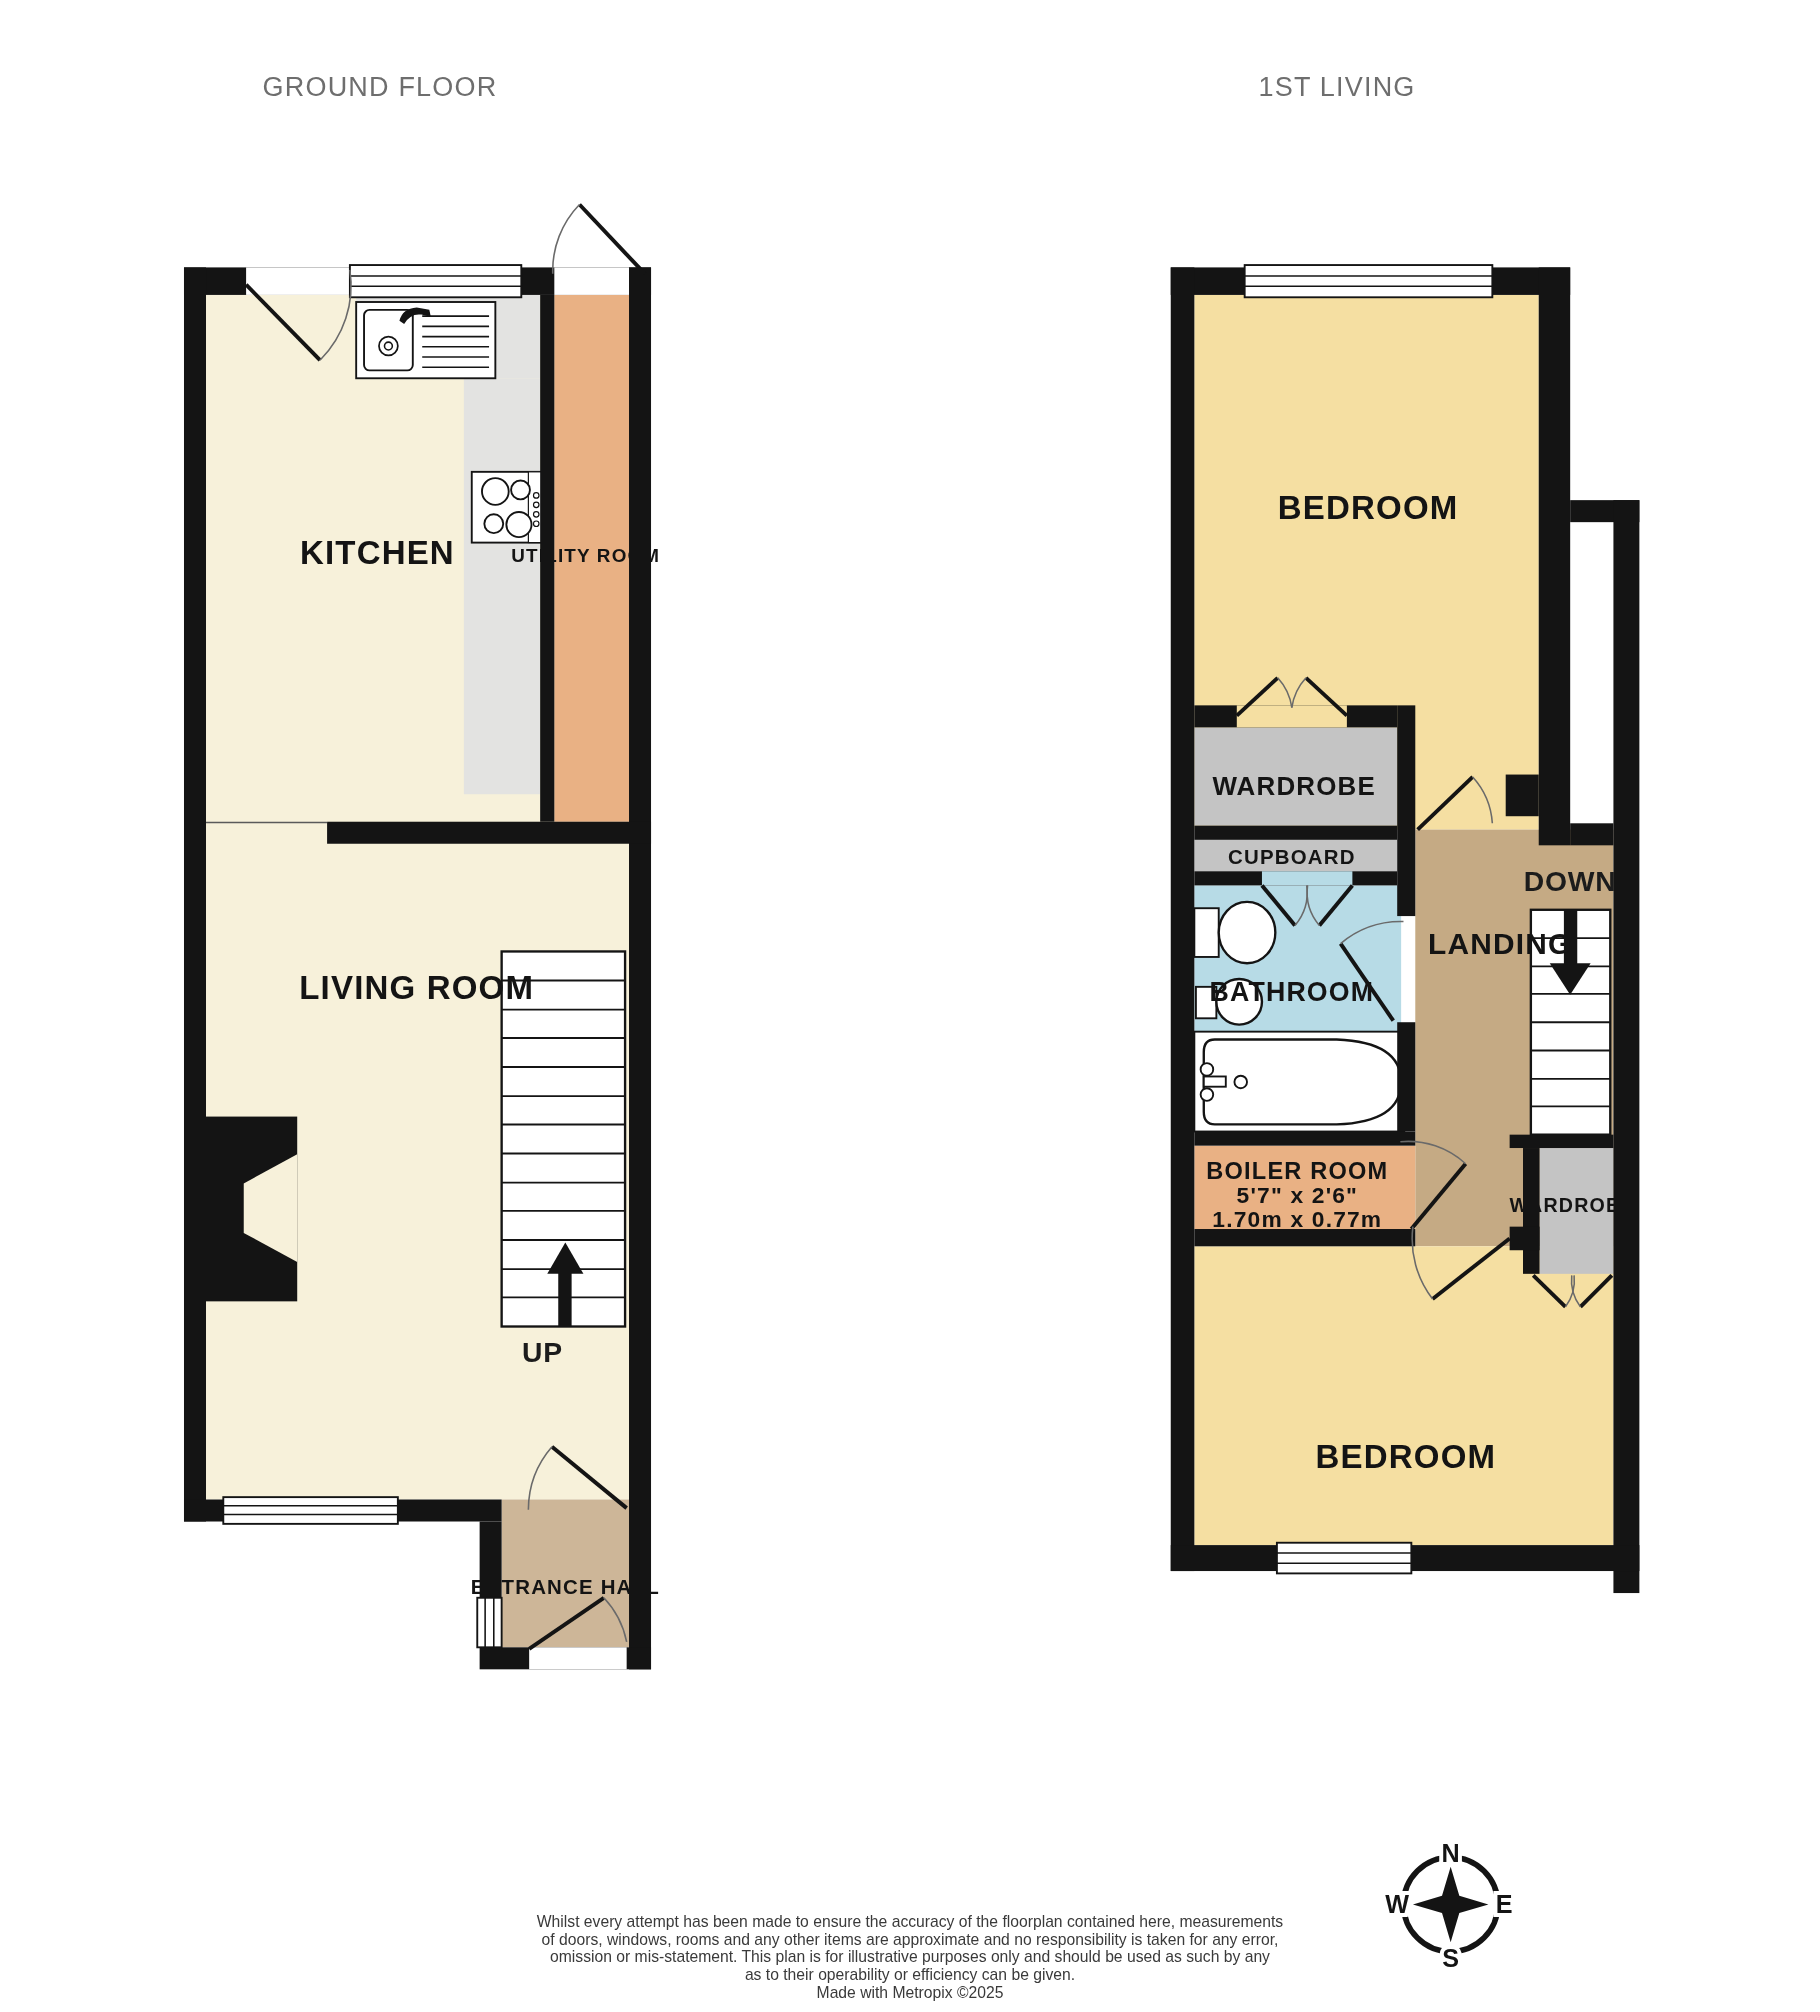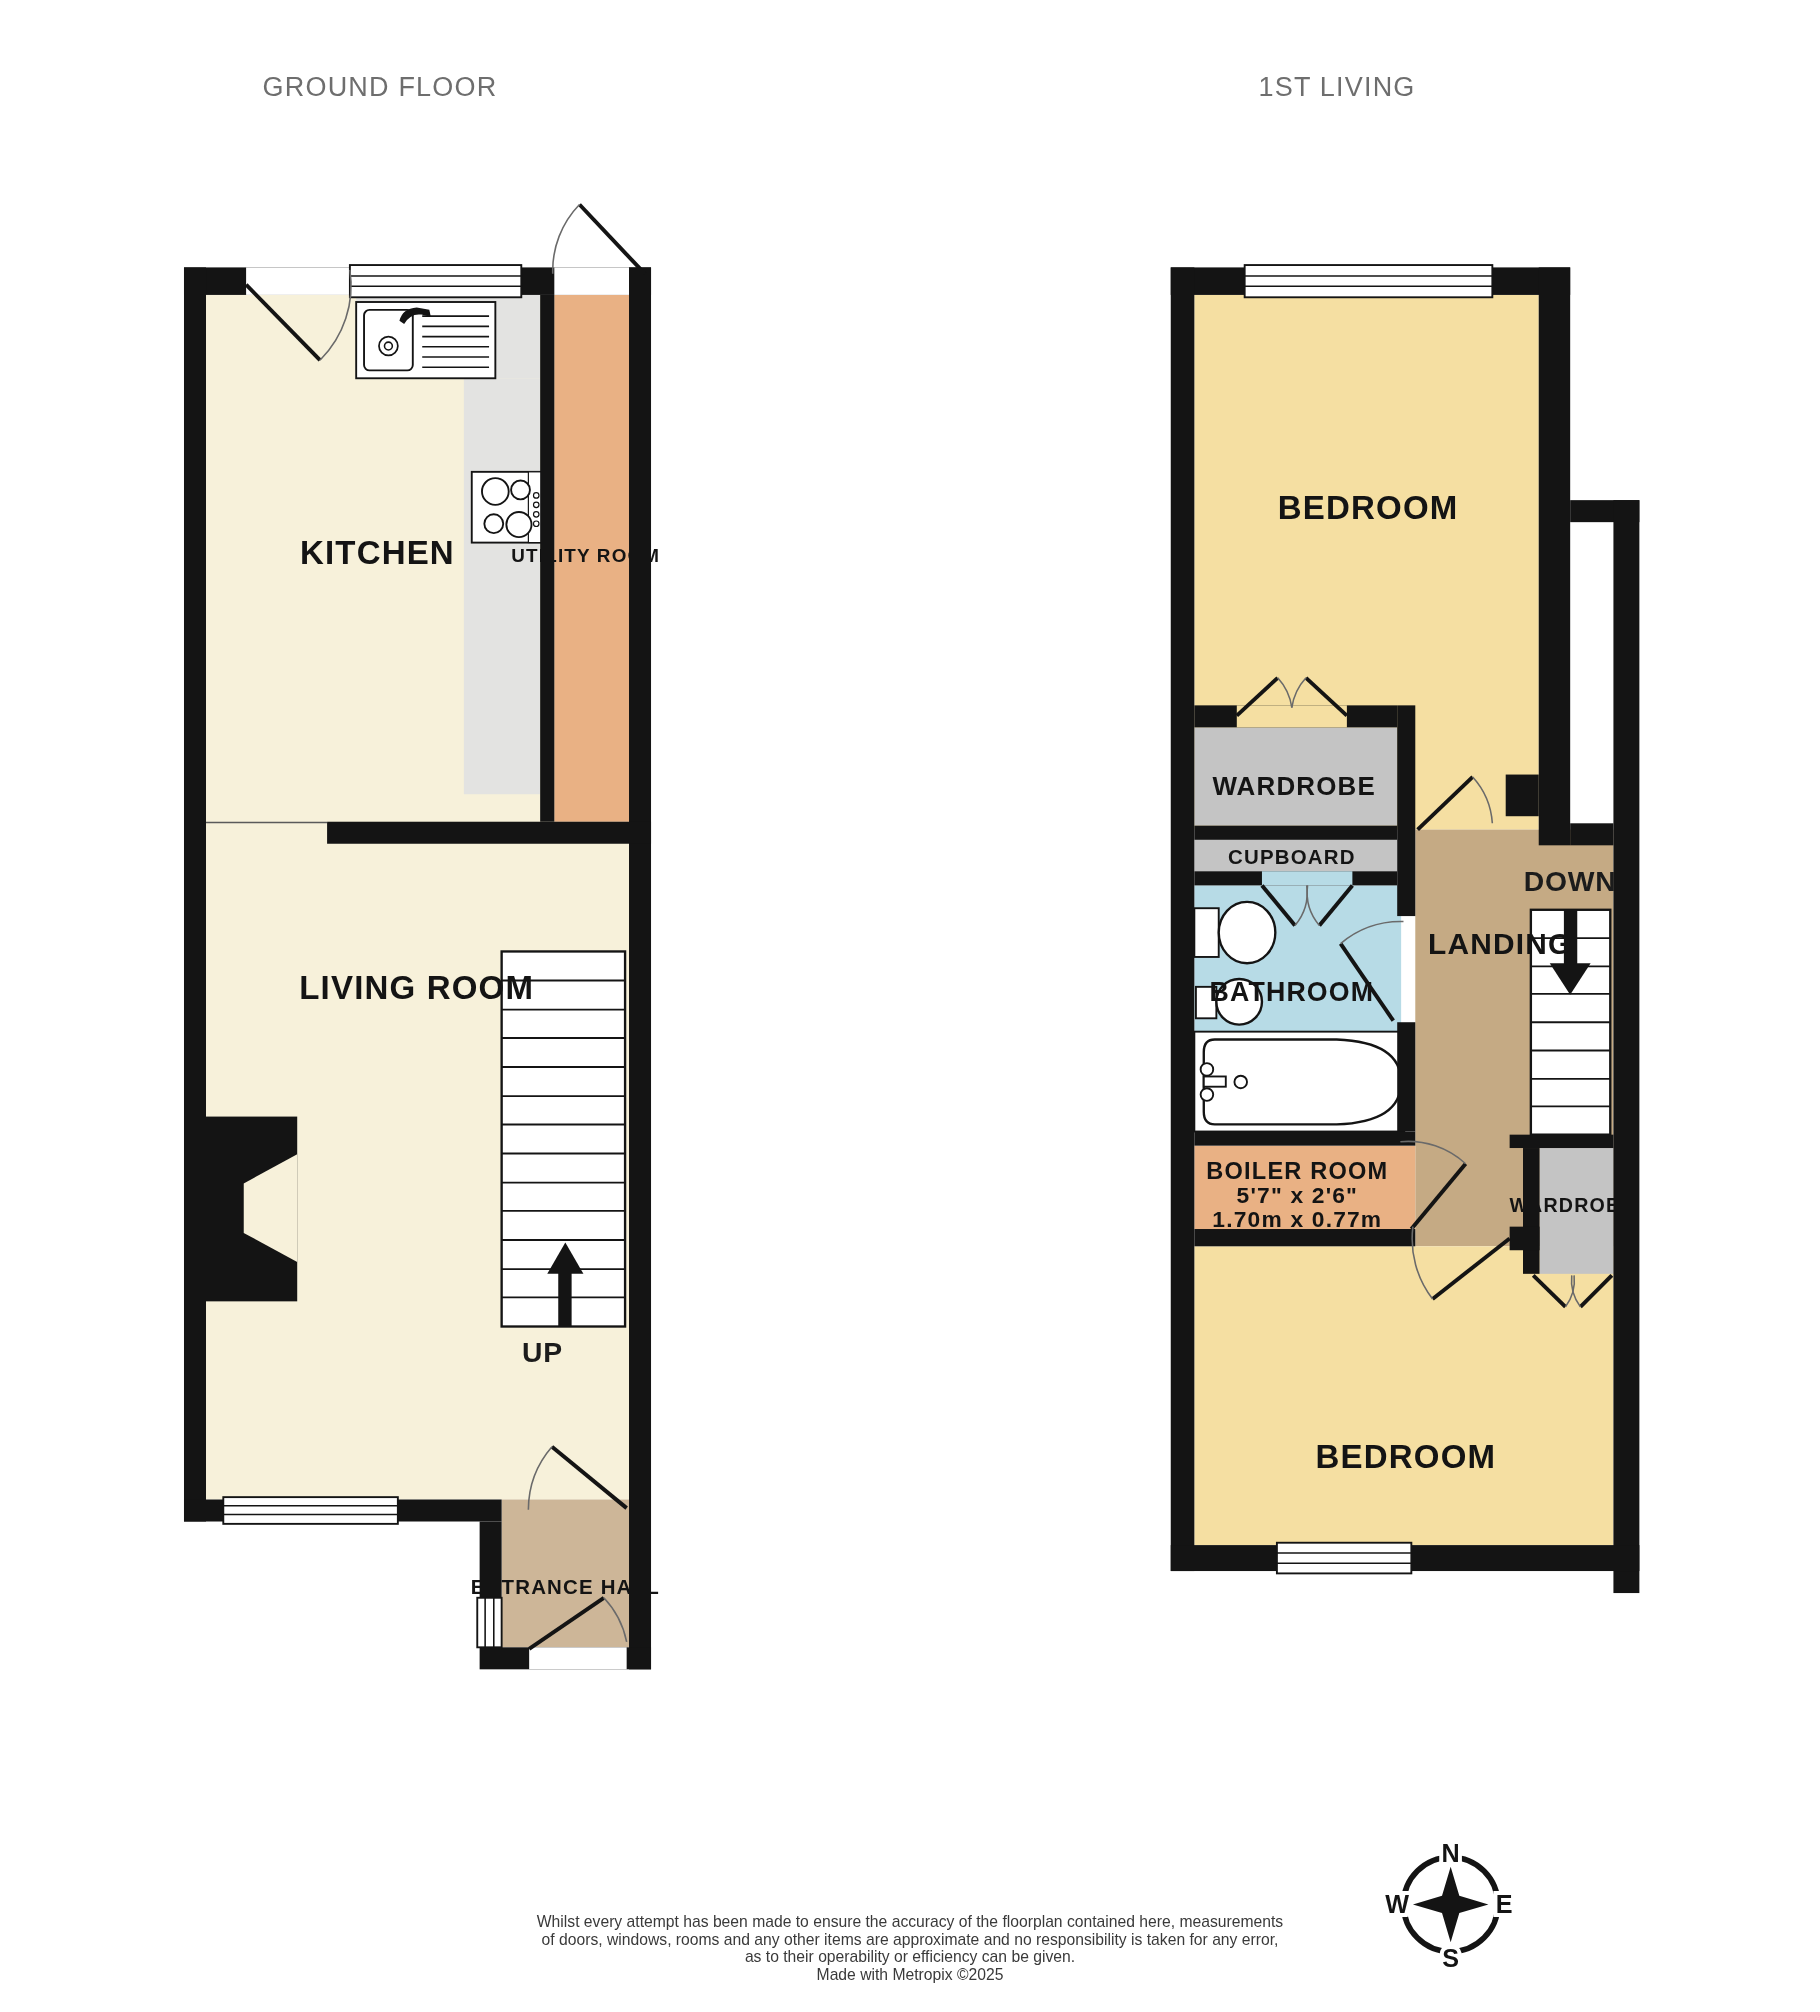--- a/index.html
+++ b/index.html
@@ -295,18 +295,19 @@
       <text x="1845" y="2356" class="compass-letter" font-size="32" dominant-baseline="central">N</text>
       <text x="1913" y="2422" class="compass-letter" font-size="32" dominant-baseline="central">E</text>
       <text x="1845" y="2490" class="compass-letter" font-size="32" dominant-baseline="central">S</text>
       <text x="1777" y="2422" class="compass-letter" font-size="32" dominant-baseline="central">W</text>
     </g>
   </svg>
 
   <div id="disclaimer">
     <div>Whilst every attempt has been made to ensure the accuracy of the floorplan contained here, measurements</div>
     <div>of doors, windows, rooms and any other items are approximate and no responsibility is taken for any error,</div>
+    <div>omission or mis-statement. This plan is for illustrative purposes only and should be used as such by any</div>
     <div>as to their operability or efficiency can be given.</div>
     <div>Made with Metropix ©2025</div>
   </div>
 
 </div>
 
 
 </body></html>

